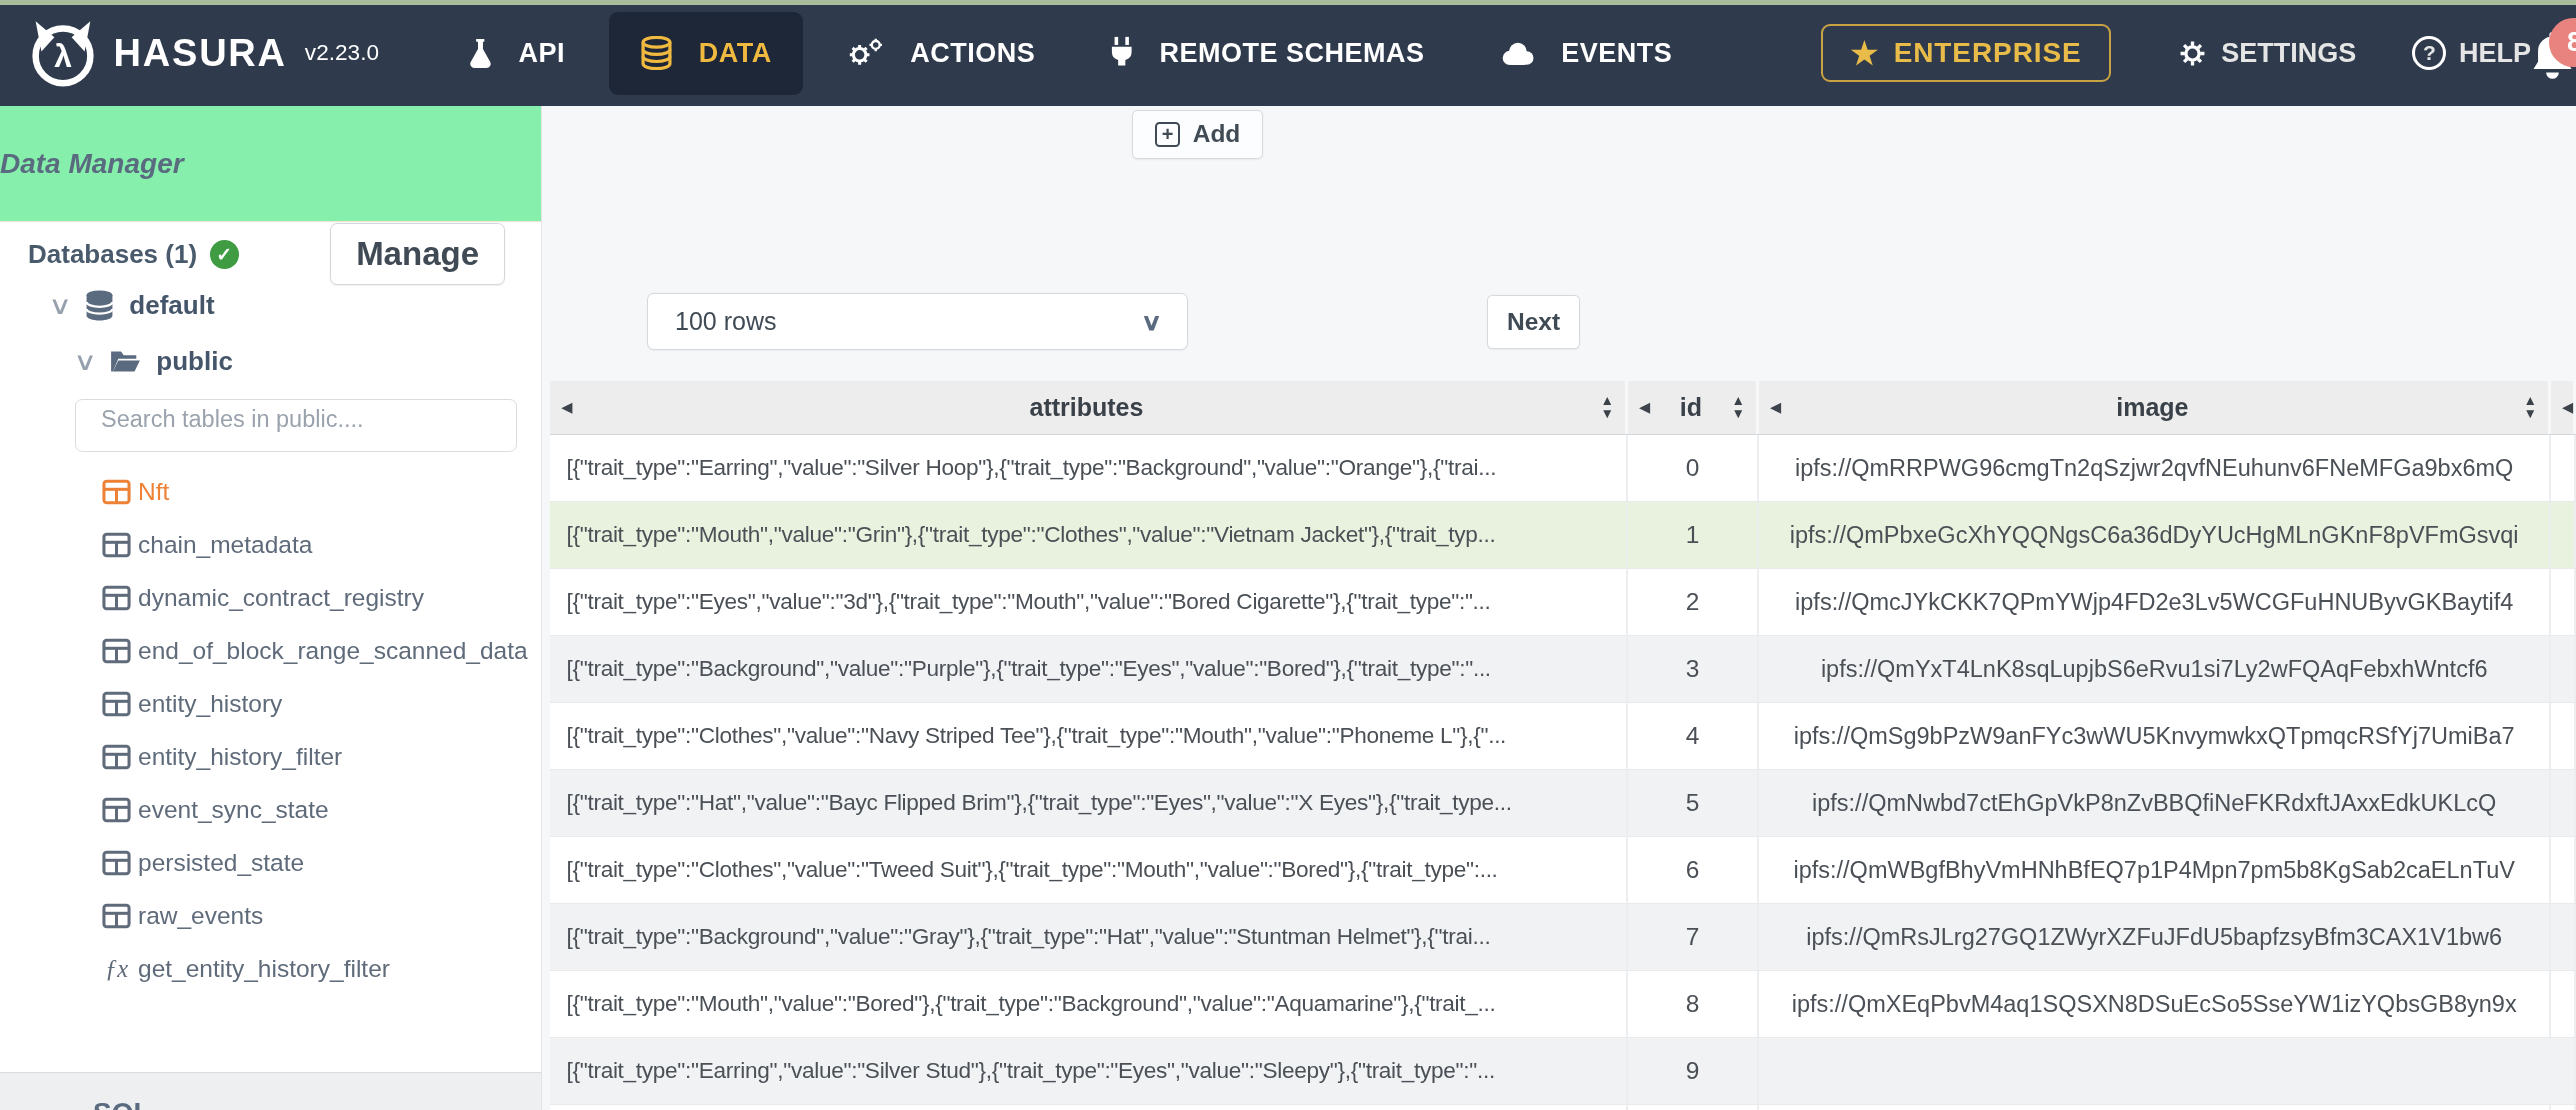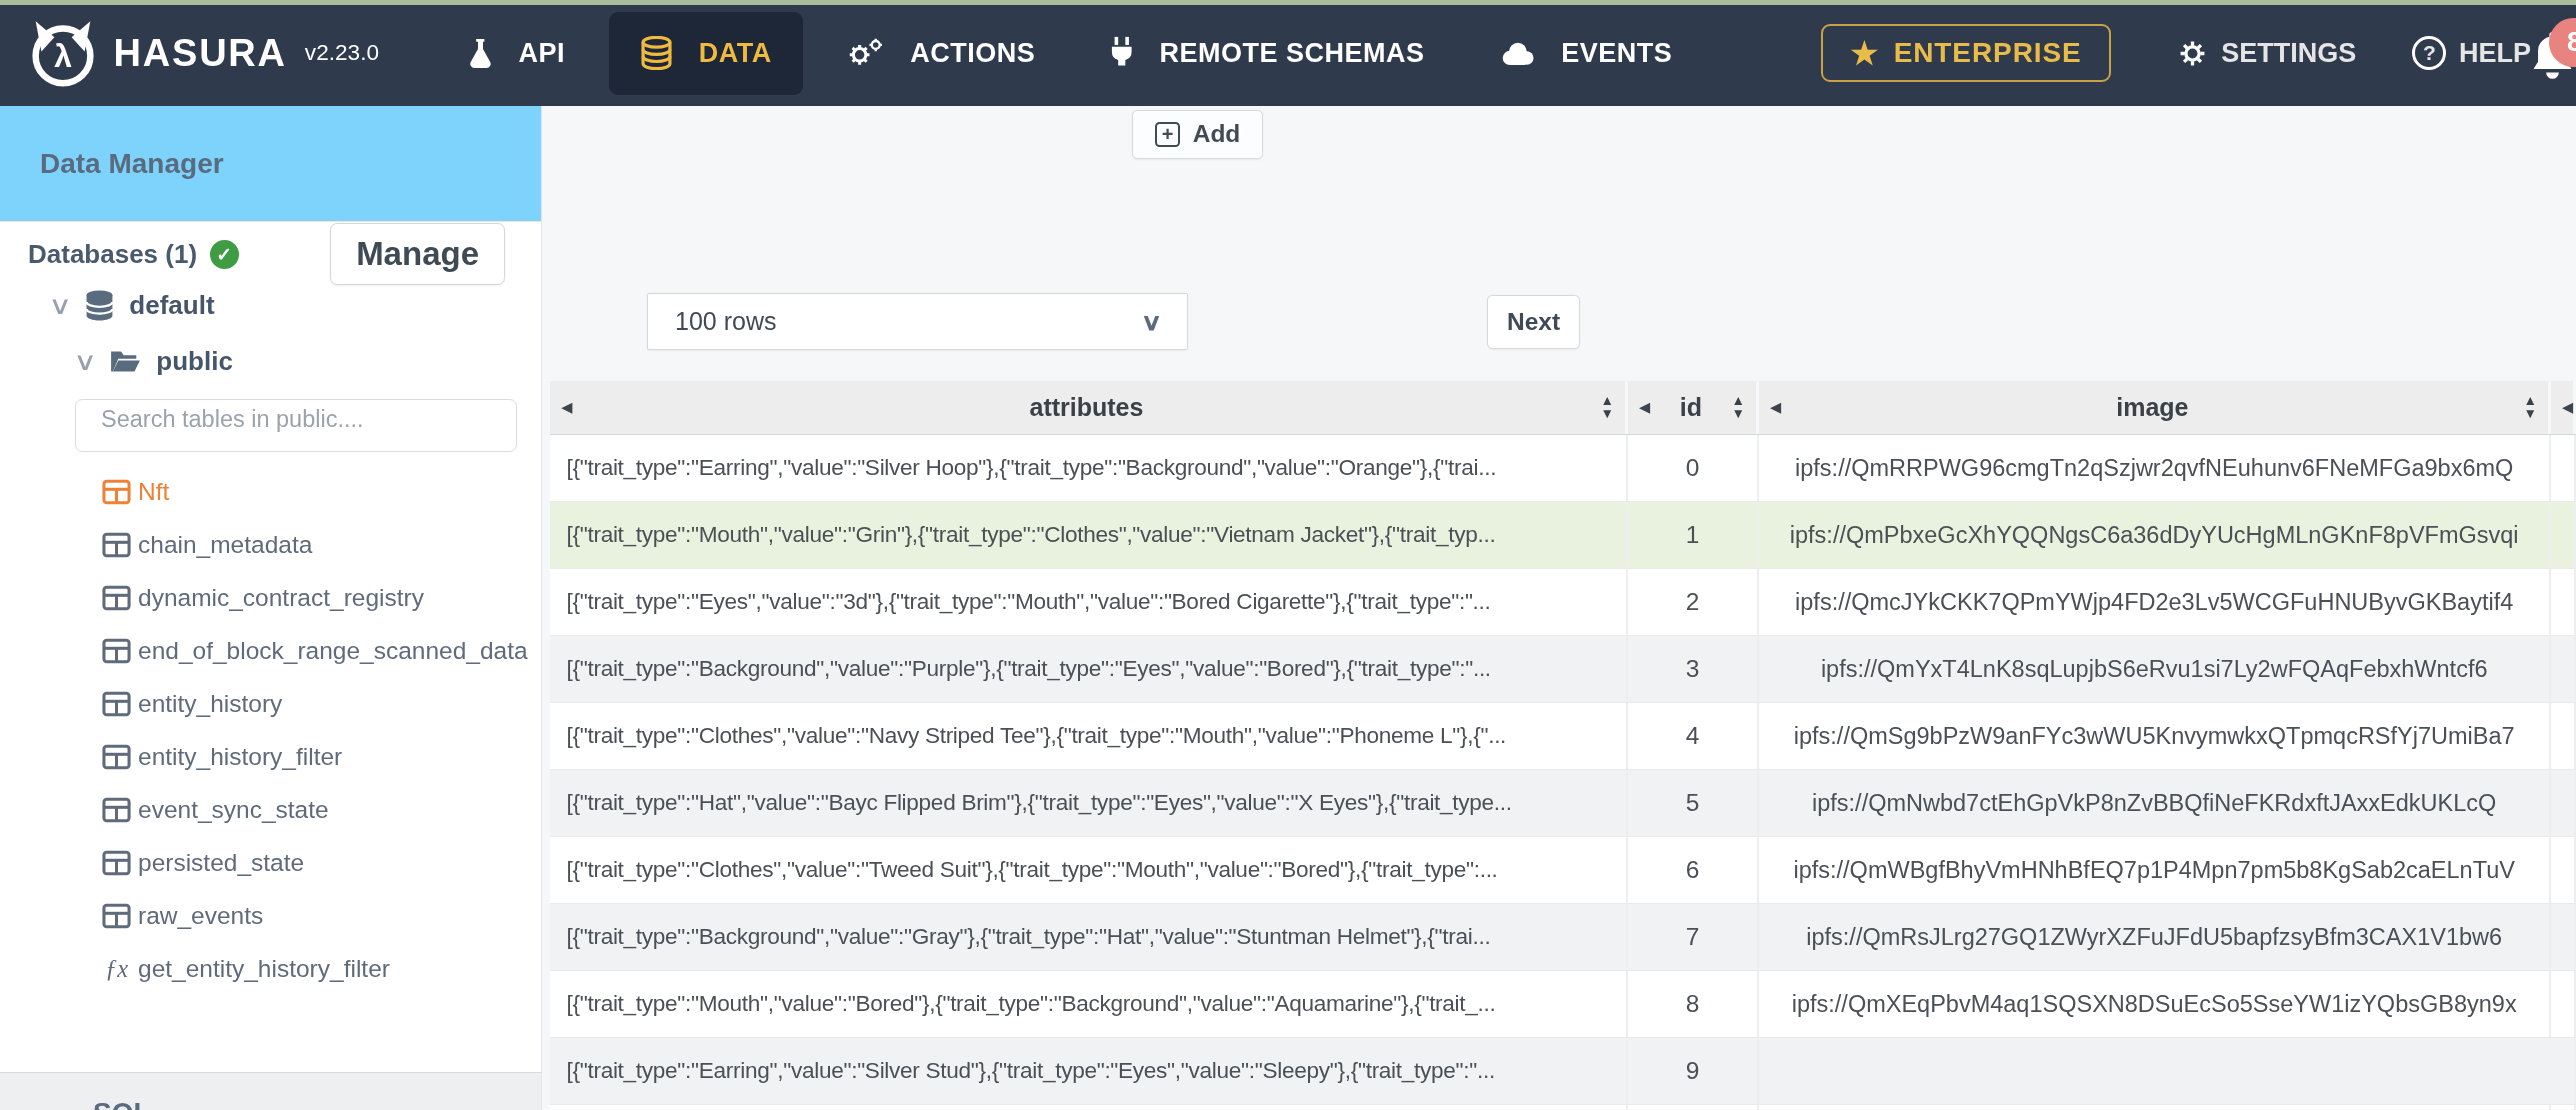--- a/index.html
+++ b/index.html
@@ -33,22 +33,22 @@
   .q-circle{width:34px;height:34px;border-radius:50%;border:3.6px solid #fff;box-sizing:border-box;
             display:flex;align-items:center;justify-content:center;font-size:21px;font-weight:bold;}
   .bell-wrap{position:absolute;left:2529px;top:31px;width:54px;height:63px;z-index:45;cursor:pointer;}
   .badge{position:absolute;left:2549px;top:18px;min-width:51px;height:49px;border-radius:25px;
          background:#e8837f;color:#fff;font-size:27px;font-weight:bold;display:flex;align-items:center;
          justify-content:center;z-index:46;}
 
   
   .sidebar{position:absolute;left:0;top:106px;width:541px;bottom:0;background:#fff;
            border-right:0.9px solid #e2e4e7;z-index:20;}
-  .sidebar-header{height:116px;background:#7dd3fc;display:flex;align-items:center;padding-left:40px;
-           font-size:28px;font-weight:bold;color:#5a6b80;box-sizing:border-box;border-bottom:0.9px solid #f0e6cf;}
+  .sidebar-header{height:116px;background:#86efac;display:flex;align-items:center;
+           font-size:28px;font-weight:bold;color:#5a6b80;box-sizing:border-box;border-bottom:0.9px solid #f0e6cf;font-style:italic;}
   .databases-row{position:absolute;left:28px;right:36px;top:120px;height:56px;display:flex;align-items:center;}
   .databases-label{font-size:26px;font-weight:bold;color:#4a5a6d;}
   .check-circle{width:29px;height:29px;border-radius:50%;background:#3f9c43;color:#fff;font-size:19px;
            font-weight:bold;display:flex;align-items:center;justify-content:center;margin-left:12.7px;}
   .manage-btn{margin-left:auto;background:#fff;border:0.9px solid #d2d7dc;border-radius:7.2px;
            padding:11px 25px;font-size:33px;font-weight:bold;color:#3f4a54;
            box-shadow:0 0.9px 1.8px rgba(0,0,0,.07);cursor:pointer;}
   .tree-row{position:absolute;display:flex;align-items:center;gap:14.5px;height:54px;}
   .tree-row.db{left:51px;top:172px;}
   .tree-row.schema{left:76px;top:228px;}
@@ -69,21 +69,21 @@
   .sql-label{margin:23.5px 0 0 93px;font-size:28px;font-weight:bold;color:#5a6b80;}
 
   
   .main{position:absolute;left:542px;top:106px;right:0;bottom:0;background:#f6f7f9;overflow:hidden;}
   .add-btn{position:absolute;left:590px;top:3.6px;height:47px;padding:0 22px;background:#fcfdfe;
            border:0.9px solid #d6dade;border-radius:5.4px;box-shadow:0 0.9px 1.8px rgba(0,0,0,.06);
            display:flex;align-items:center;gap:12.7px;font-size:24.5px;font-weight:bold;color:#414b55;cursor:pointer;}
   .plus-box{width:25px;height:25px;border:2.7px solid #414b55;border-radius:4.5px;box-sizing:border-box;
            display:flex;align-items:center;justify-content:center;font-size:20px;font-weight:bold;line-height:1;}
   .rows-select{position:absolute;left:105px;top:187px;width:541px;height:57px;box-sizing:border-box;
-           background:#fff;border:0.9px solid #d5d9dd;border-radius:2px;display:flex;align-items:center;
+           background:#fff;border:0.9px solid #d5d9dd;border-radius:7px;display:flex;align-items:center;
            justify-content:space-between;padding:0 27px;font-size:25px;color:#3f4a54;cursor:pointer;
            box-shadow:0 0.9px 1.8px rgba(0,0,0,.05);}
   .select-chevron{font-size:23.5px;font-weight:bold;color:#5b6b7f;transform:scaleX(1.25);}
   .next-btn{position:absolute;left:945px;top:189px;width:91px;height:52px;background:#fff;
            border:0.9px solid #d5d9dd;border-radius:5.4px;display:flex;align-items:center;justify-content:center;
            font-size:24.5px;font-weight:bold;color:#3f4a54;box-shadow:0 0.9px 1.8px rgba(0,0,0,.05);cursor:pointer;}
 
   
   .dt{position:absolute;left:8.2px;top:275px;right:0;}
   .dt-header{display:flex;height:53px;background:#ededee;border-bottom:1.8px solid #d3d6d9;}

